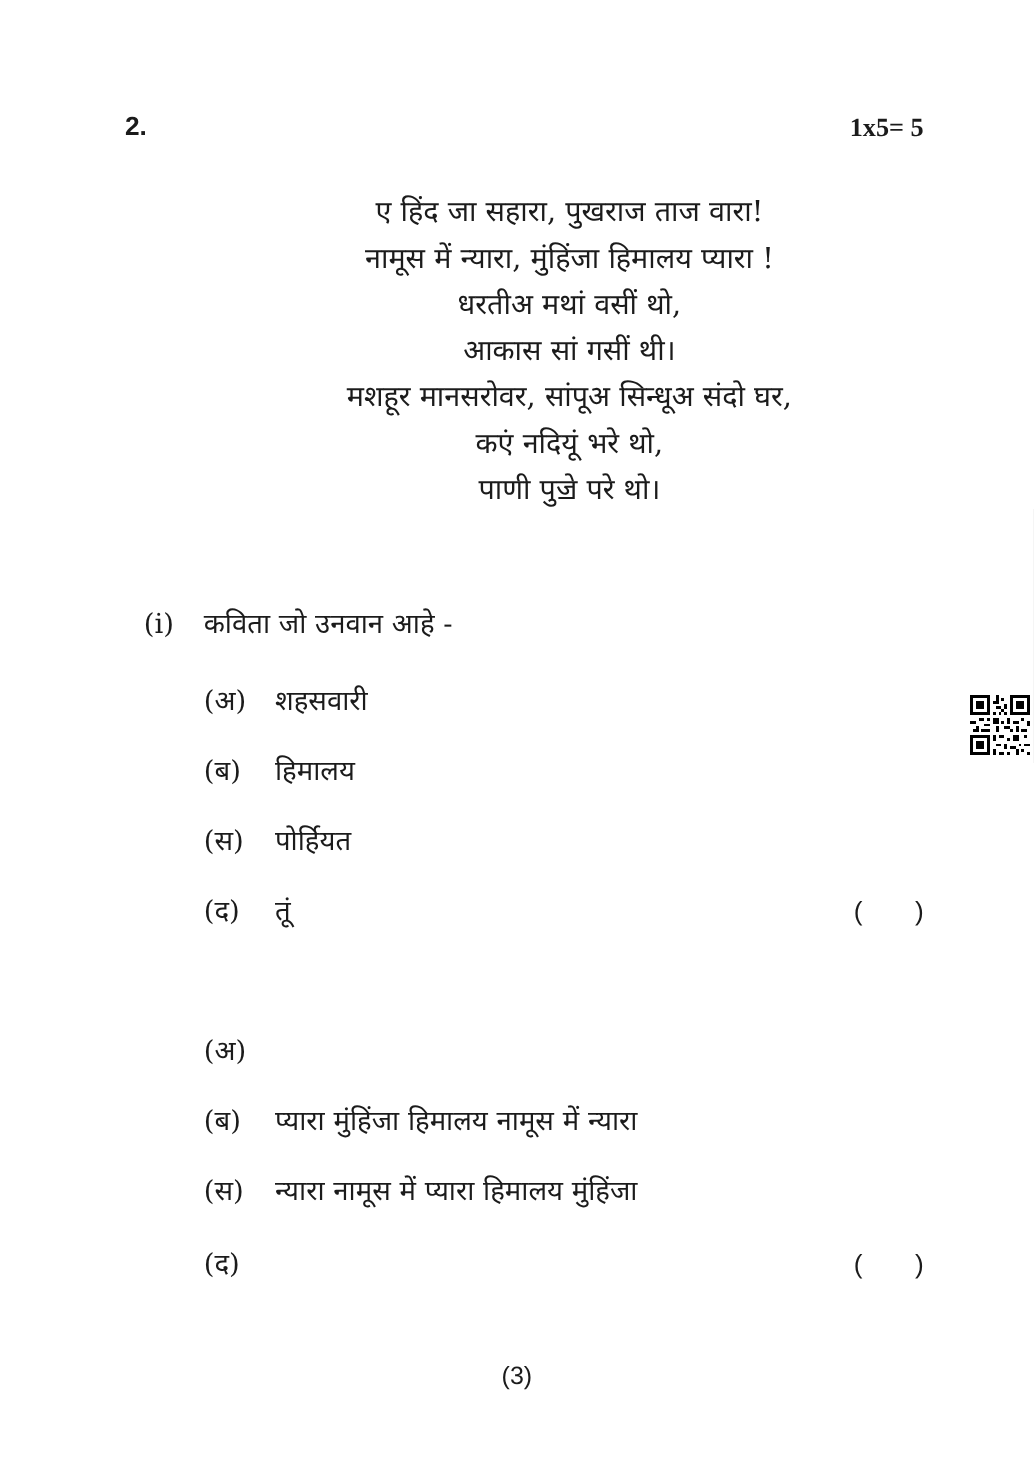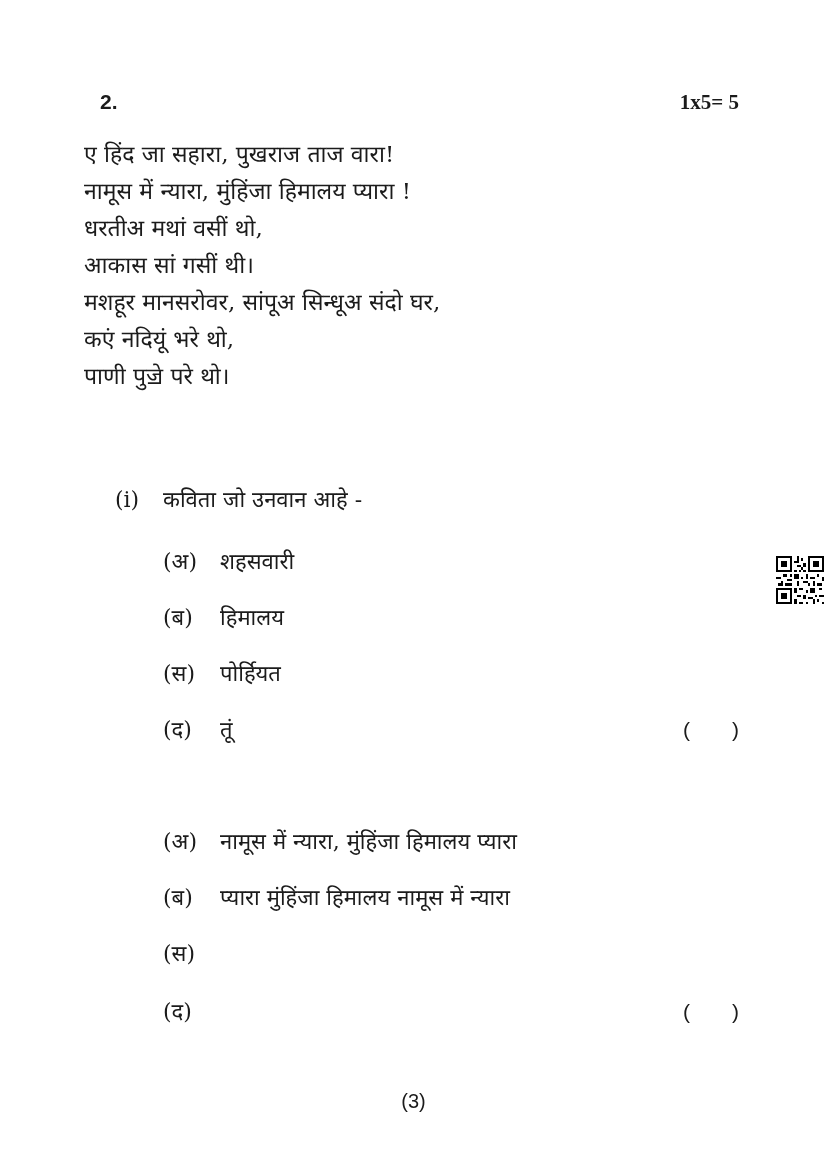--- a/index.html
+++ b/index.html
@@ -16,21 +16,22 @@
   .q-header{
     position:absolute;top:88px;left:100px;right:88px;
     display:flex;align-items:flex-start;
     font-family:"Liberation Sans", sans-serif;
     font-weight:700;font-size:21px;line-height:28px;
   }
   .q-number{margin-right:9px;}
   .q-marks{margin-left:auto;white-space:nowrap;font-family:Liberation Serif, serif;}
   
   .poem{
-    position:absolute;top:136px;left:84px;width:743px;
+    position:absolute;top:152px;left:84px;width:743px;
+    text-align:center;
     font-family:"DejaVu Serif", serif;
     font-size:23px;line-height:37px;
   }
   .poem-line{white-space:nowrap;}
   
   .subq{
     position:absolute;left:115px;right:88px;
     display:flex;
     font-family:"DejaVu Serif", serif;
     font-size:22px;line-height:28px;
@@ -106,28 +107,28 @@
     <span class="option-text">तूं</span>
     <span class="answer-brackets">
       <span>(</span>
       <span>)</span>
     </span>
   </div>
 
 
   <div class="option-row" style="top:828px;">
     <span class="option-letter">(अ)</span>
-    <span class="option-text">नामूस में न्यारा, मुंहिंजा हिमालय प्यारा</span>
   </div>
   <div class="option-row" style="top:884px;">
     <span class="option-letter">(ब)</span>
     <span class="option-text">प्यारा मुंहिंजा हिमालय नामूस में न्यारा</span>
   </div>
   <div class="option-row" style="top:940px;">
     <span class="option-letter">(स)</span>
+    <span class="option-text">न्यारा नामूस में प्यारा हिमालय मुंहिंजा</span>
   </div>
   <div class="option-row" style="top:998px;">
     <span class="option-letter">(द)</span>
     <span class="answer-brackets">
       <span>(</span>
       <span>)</span>
     </span>
   </div>
 
   <div class="qr-wrap">

